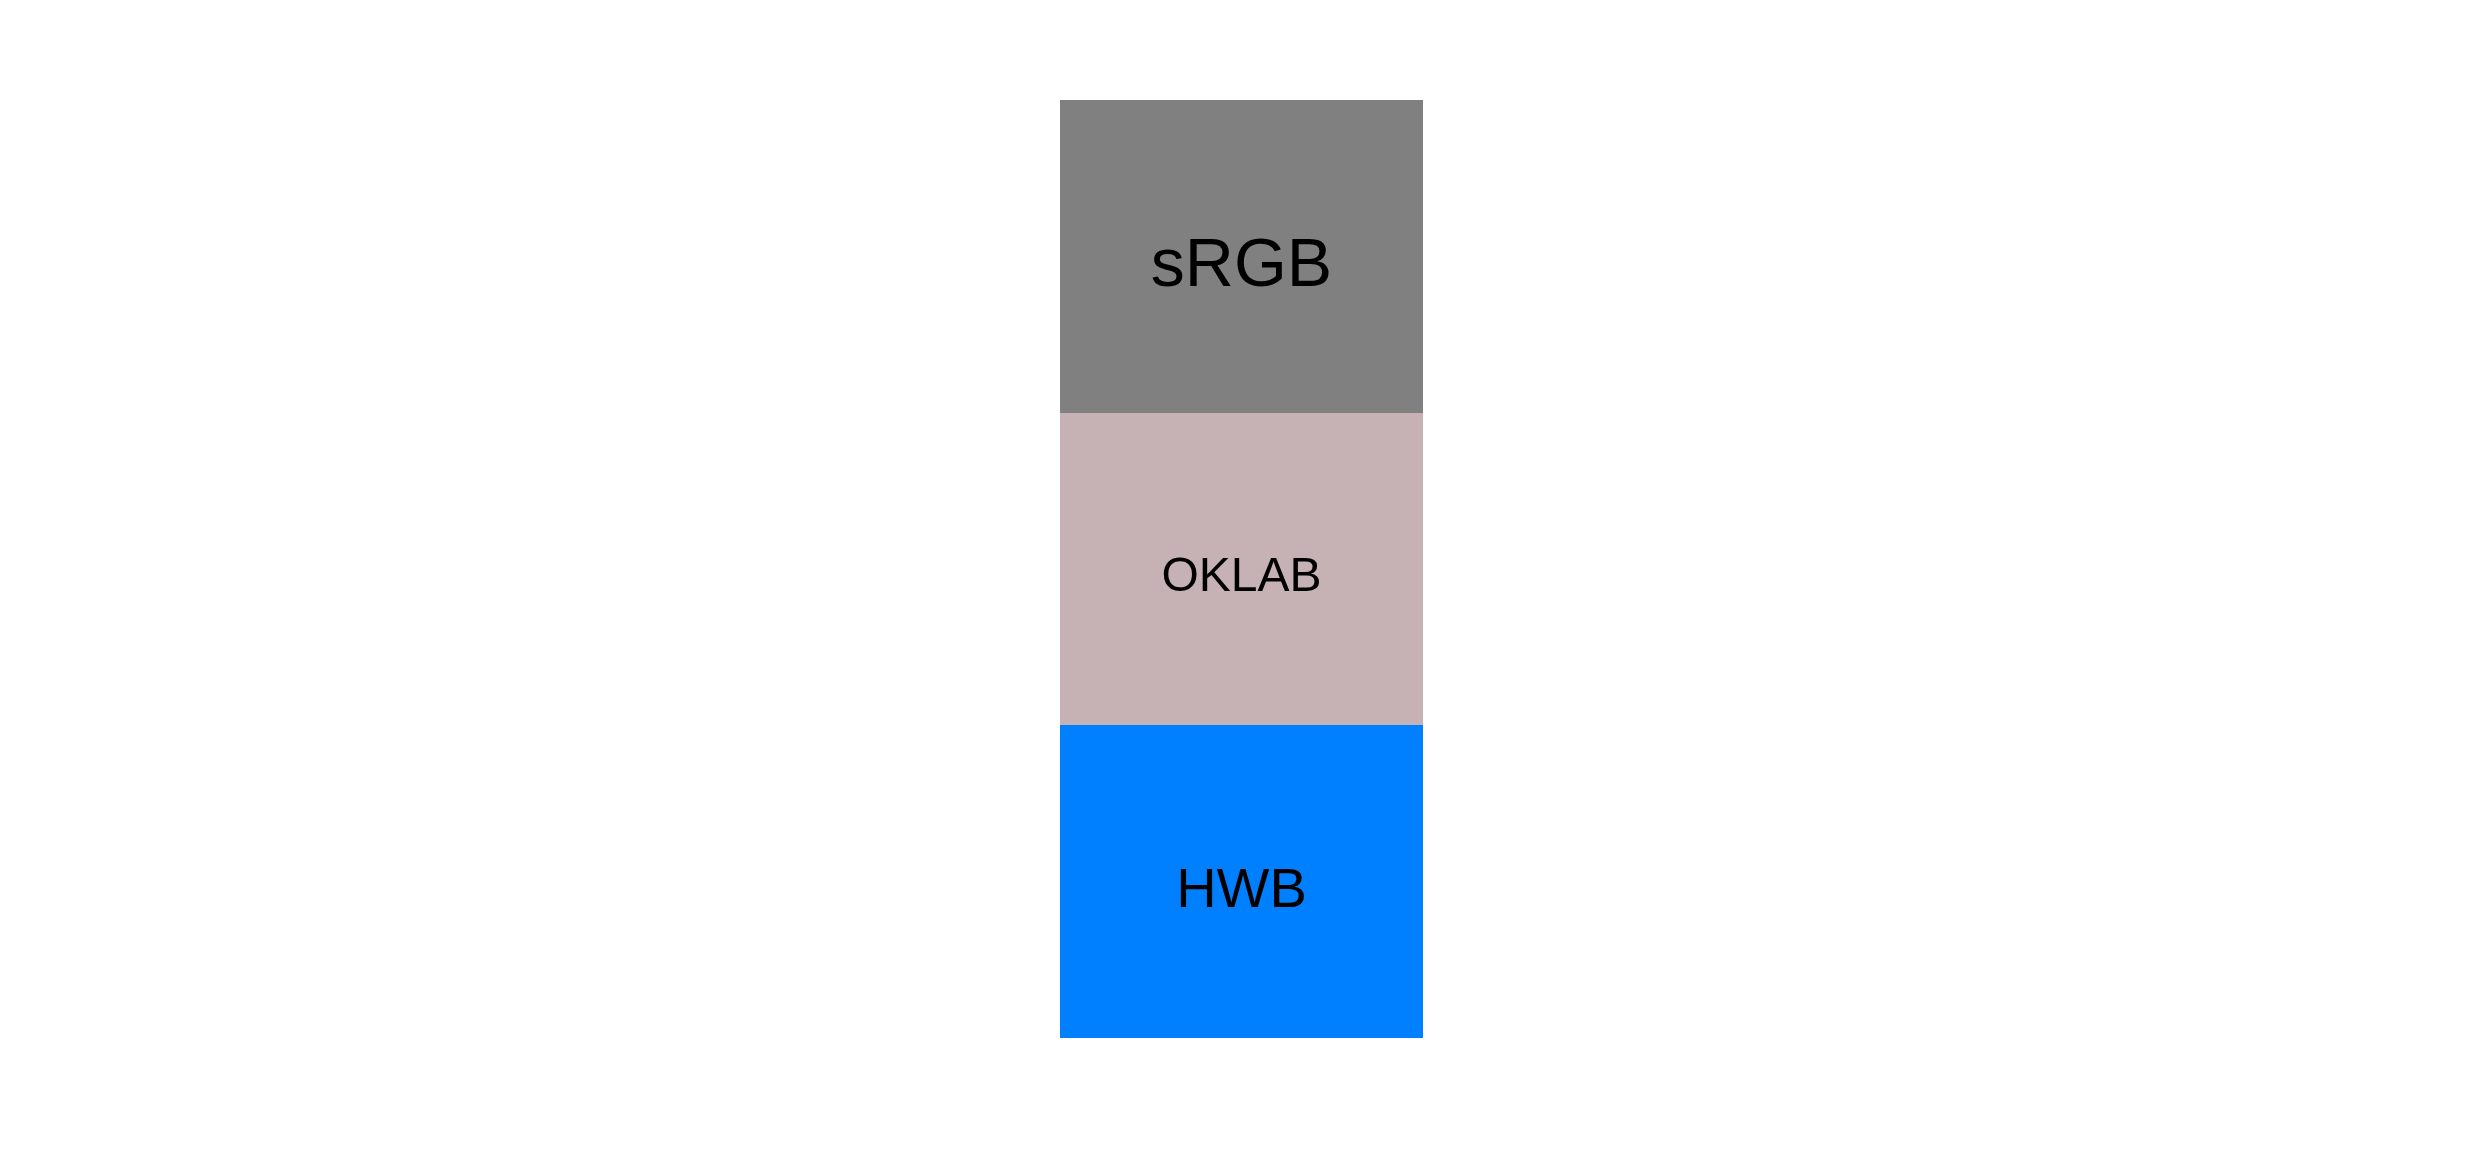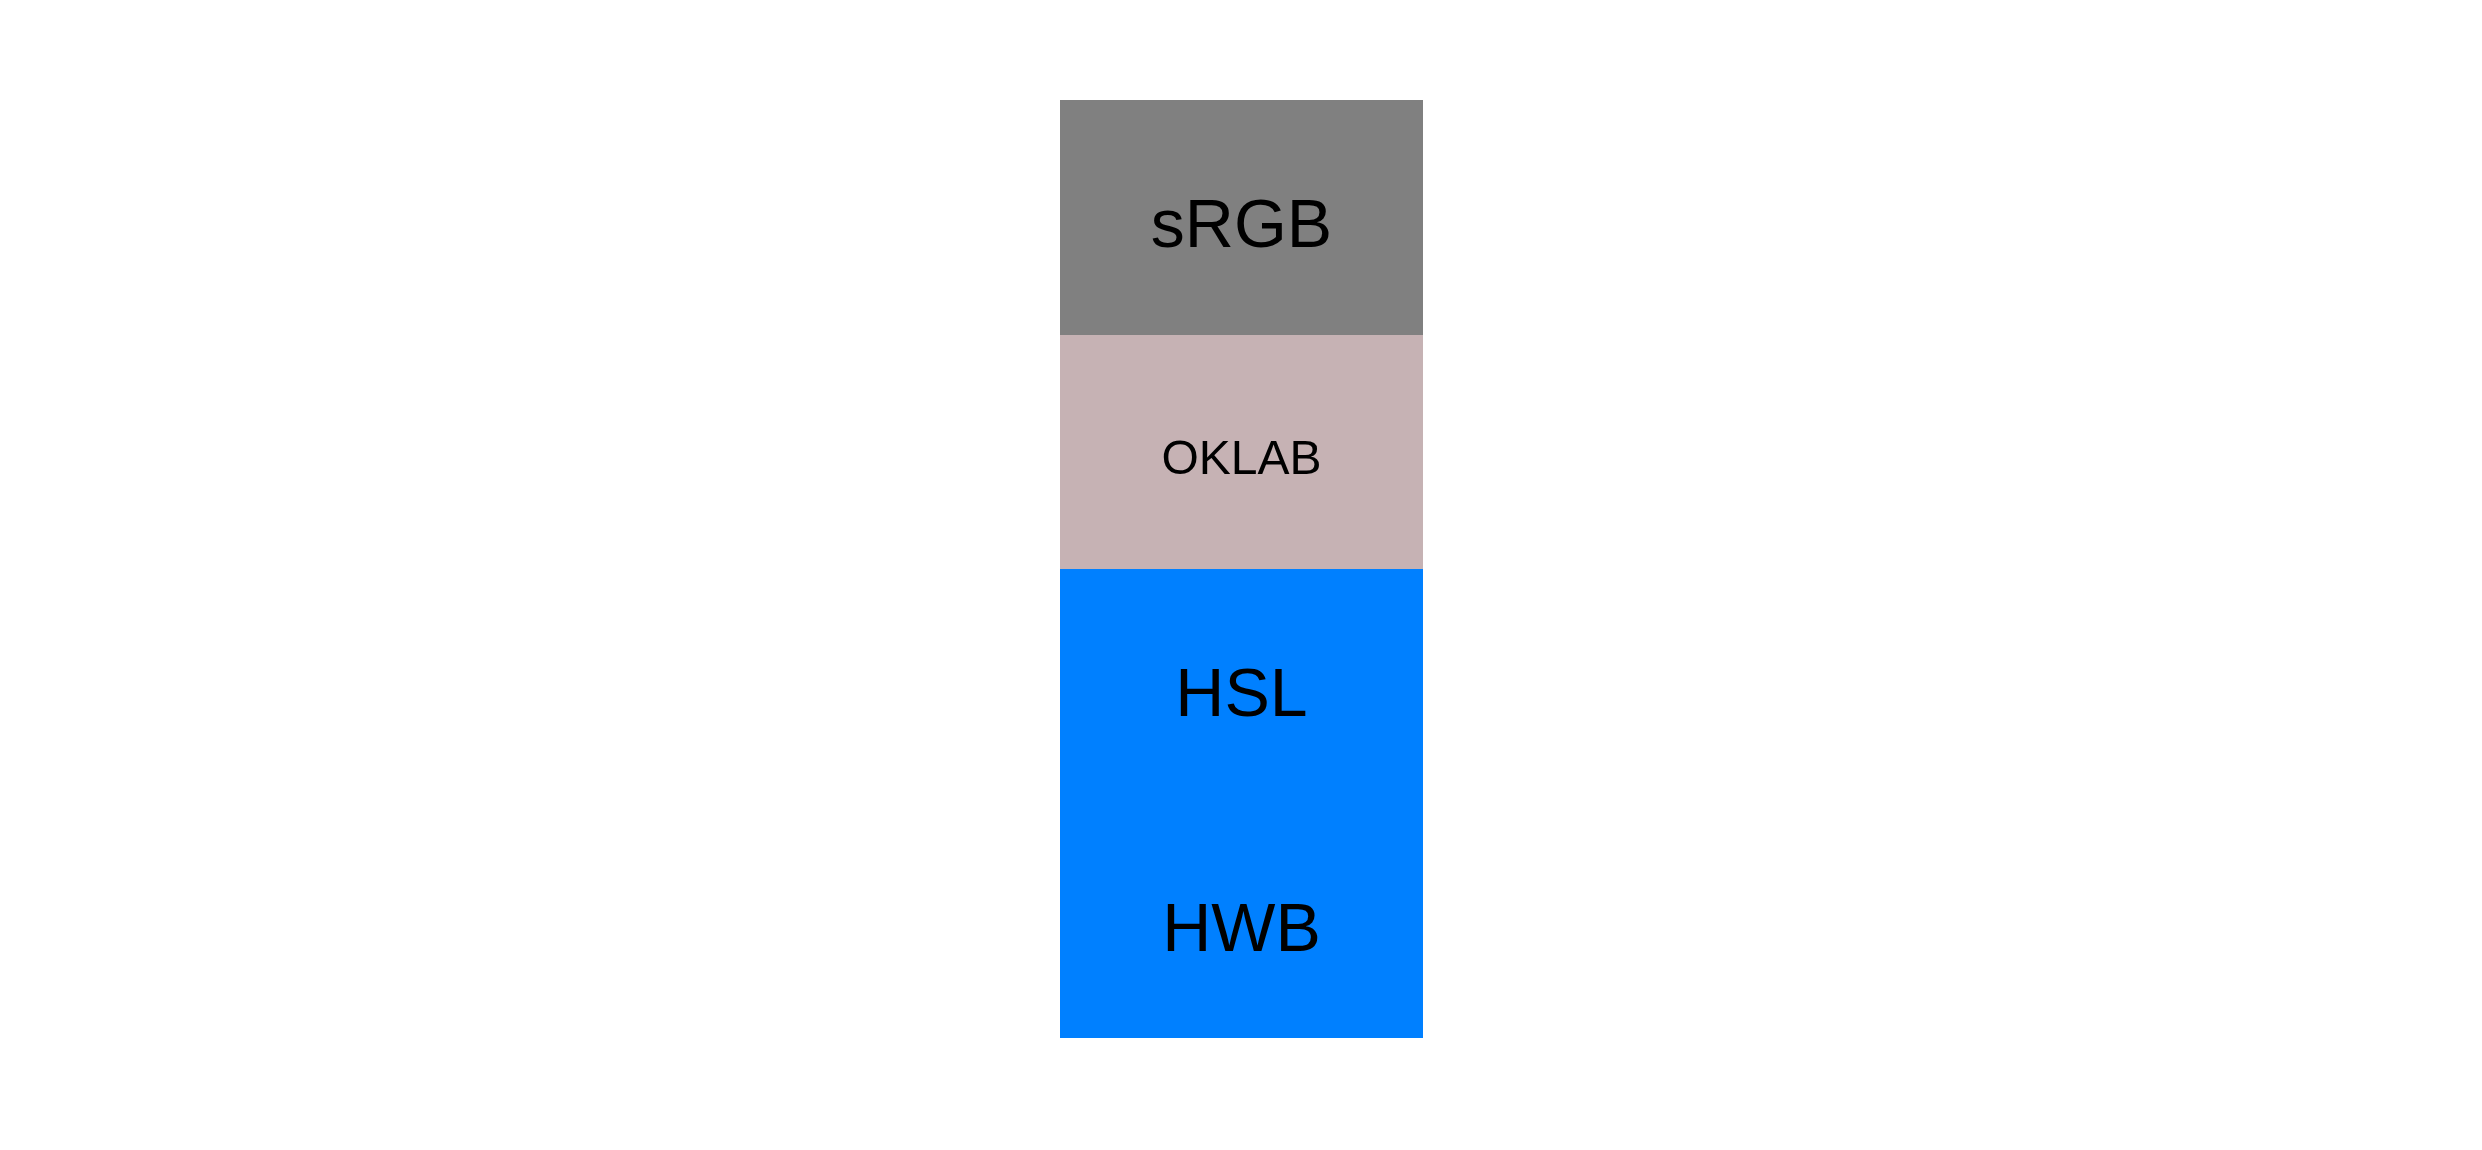--- a/index.html
+++ b/index.html
@@ -57,23 +57,20 @@
   <div id="swatch-stack" style="left: 1060px; top: 100px; width: 363px; height: 938px;">
 
     <div class="swatch" style="background-color: rgb(128, 128, 128);">
       <span class="swatch-label" style="color: rgb(0, 0, 0); font-size: 68px;">sRGB</span>
     </div>
 
     <div class="swatch" style="background-color: rgb(198, 178, 180);">
       <span class="swatch-label" style="color: rgb(0, 0, 0); font-size: 48px;">OKLAB</span>
     </div>
 
-    <div class="swatch" style="background-color: rgb(0, 128, 255);">
-      <span class="swatch-label" style="color: rgb(0, 0, 0); font-size: 68px;">HSL</span>
-    </div>
 
     <div class="swatch" style="background-color: rgb(0, 128, 255);">
-      <span class="swatch-label" style="color: rgb(0, 0, 0); font-size: 68px;">HWB</span>
+      <span class="swatch-label" style="color: rgb(0, 0, 0); font-size: 56px;">HWB</span>
     </div>
 
   </div>
 
 </div>
 
 </body></html>

